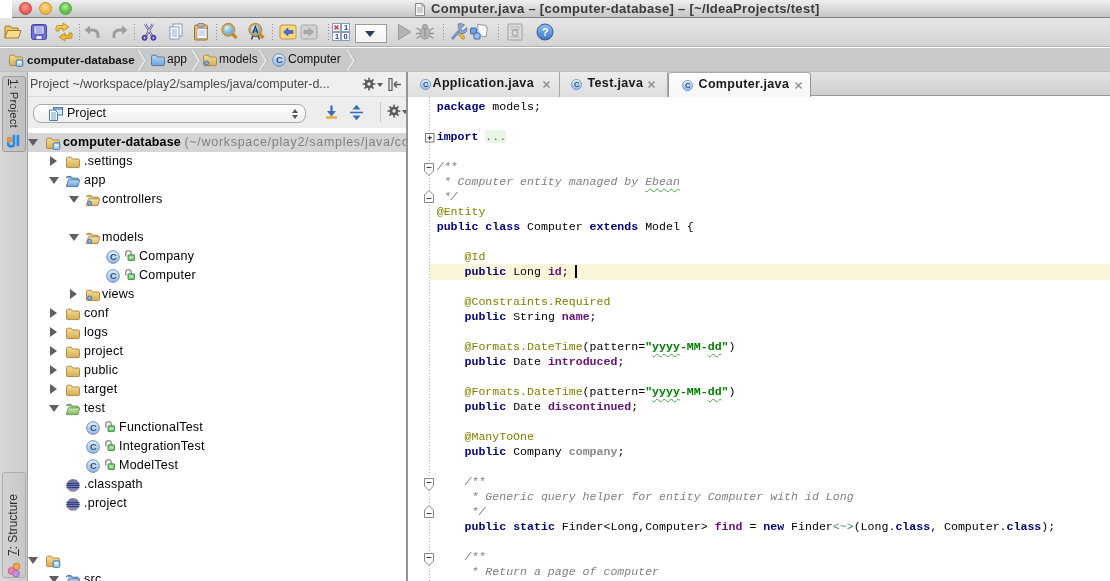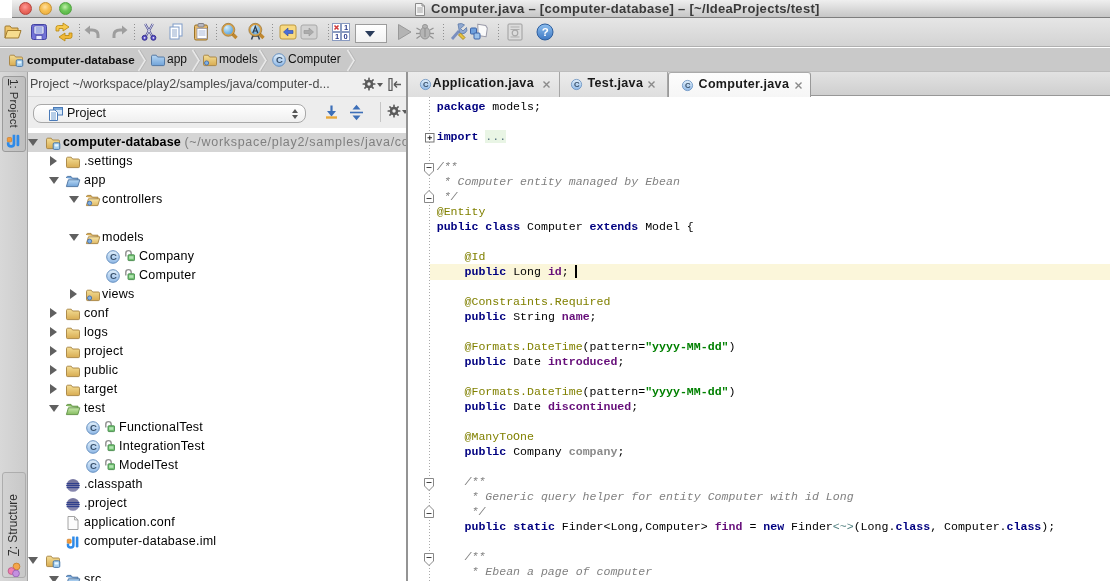--- a/index.html
+++ b/index.html
@@ -45,21 +45,21 @@
 #code{padding-left:28.7px}
 .k{color:#000080;font-weight:bold}
 .cm{color:#808080;font-style:italic}
 .an{color:#808000}
 .fl{color:#660E7A;font-weight:bold}
 .st{color:#008000;font-weight:bold}
 .gr{color:#8A8A8A;font-weight:bold}
 .fi{color:#660E7A;font-weight:bold;}
 .fold{background:#E9F5E5;color:#55707E}
 .f2{color:#4E7E7E}
-.sq{text-decoration-style:wavy;text-decoration-color:#4EA24E;text-decoration-thickness:1px;text-underline-offset:2.5px}
+.sq{text-decoration:underline;text-decoration-style:wavy;text-decoration-color:#4EA24E;text-decoration-thickness:1px;text-underline-offset:2.5px}
 .fm{position:absolute;left:17px}
 </style></head>
 <body>
 <div id="titlebar">
 <div class="tl" style="left:7px;background:radial-gradient(circle at 5px 4px,#FF9A95,#EC6C62 45%,#D84C40);border:0.5px solid #B5443C"></div>
 <div class="tl" style="left:27px;background:radial-gradient(circle at 5px 4px,#FFE0A0,#F6BE50 45%,#E8A83A);border:0.5px solid #C49134"></div>
 <div class="tl" style="left:47px;background:radial-gradient(circle at 5px 4px,#C2F0A8,#6BC657 45%,#4FAE3E);border:0.5px solid #53A342"></div>
 <svg style="position:absolute;left:402px;top:3px" width="12" height="13" viewBox="0 0 12 13">
       <path d="M1.5 0.5 H8 L10.5 3 V12.5 H1.5 Z" fill="#F4F4F4" stroke="#8A8A8A"></path>
       <path d="M8 0.5 V3 H10.5" fill="none" stroke="#8A8A8A"></path>
@@ -473,26 +473,20 @@
           <use href="#cls"></use>
         </svg><svg class="tic" style="left:76px;width:11px;height:14px">
           <use href="#lock"></use>
         </svg><span style="left:91px">ModelTest</span></div>
 <div class="row" style="top:347px"><svg class="tic" style="left:37px">
           <use href="#ecl"></use>
         </svg><span style="left:56px">.classpath</span></div>
 <div class="row" style="top:366px"><svg class="tic" style="left:37px">
           <use href="#ecl"></use>
         </svg><span style="left:56px">.project</span></div>
-<div class="row" style="top:385px"><svg class="tic" style="left:37px">
-          <use href="#page"></use>
-        </svg><span style="left:56px">application.conf</span></div>
-<div class="row" style="top:404px"><svg class="tic" style="left:37px">
-          <use href="#iml"></use>
-        </svg><span style="left:56px">computer-database.iml</span></div>
 <div class="row" style="top:423px"><i class="va" style="left:0px"></i><svg class="tic" style="left:17px">
           <use href="#fproj"></use>
         </svg></div>
 <div class="row" style="top:442px"><i class="va" style="left:21px"></i><svg class="tic" style="left:37px">
           <use href="#fopenblue"></use>
         </svg><span style="left:56px">src</span></div>
 </div>
 </div>
 <div id="divider"></div>
 <div id="tabs">
@@ -576,14 +570,14 @@
 
     <span class="an">@ManyToOne</span>
     <span class="k">public</span> Company <span class="gr">company</span>;
 
     <span class="cm">/**</span>
     <span class="cm"> * Generic query helper for entity Computer with id Long</span>
     <span class="cm"> */</span>
     <span class="k">public</span> <span class="k">static</span> Finder&lt;Long,Computer&gt; <span class="fi">find</span> = <span class="k">new</span> Finder<span class="f2">&lt;~&gt;</span>(Long.<span class="k">class</span>, Computer.<span class="k">class</span>);
 
     <span class="cm">/**</span>
-    <span class="cm"> * Ebean a page of computer</span></div>
+    <span class="cm"> * Return a page of computer</span></div>
 </div>
 
 </body></html>

